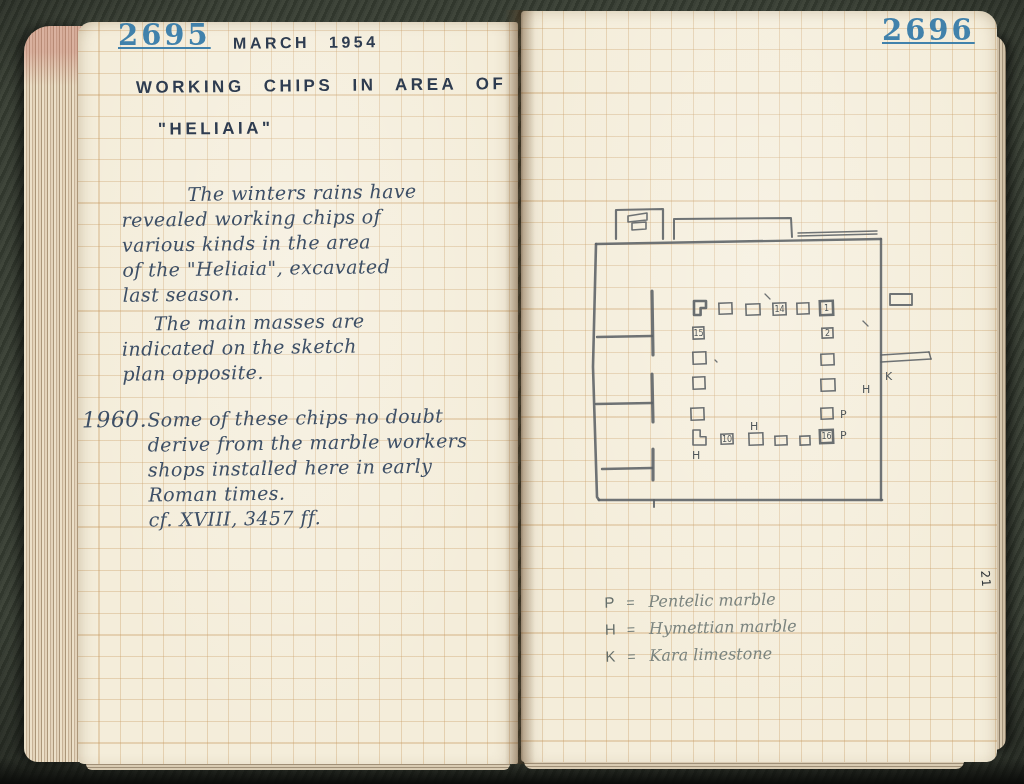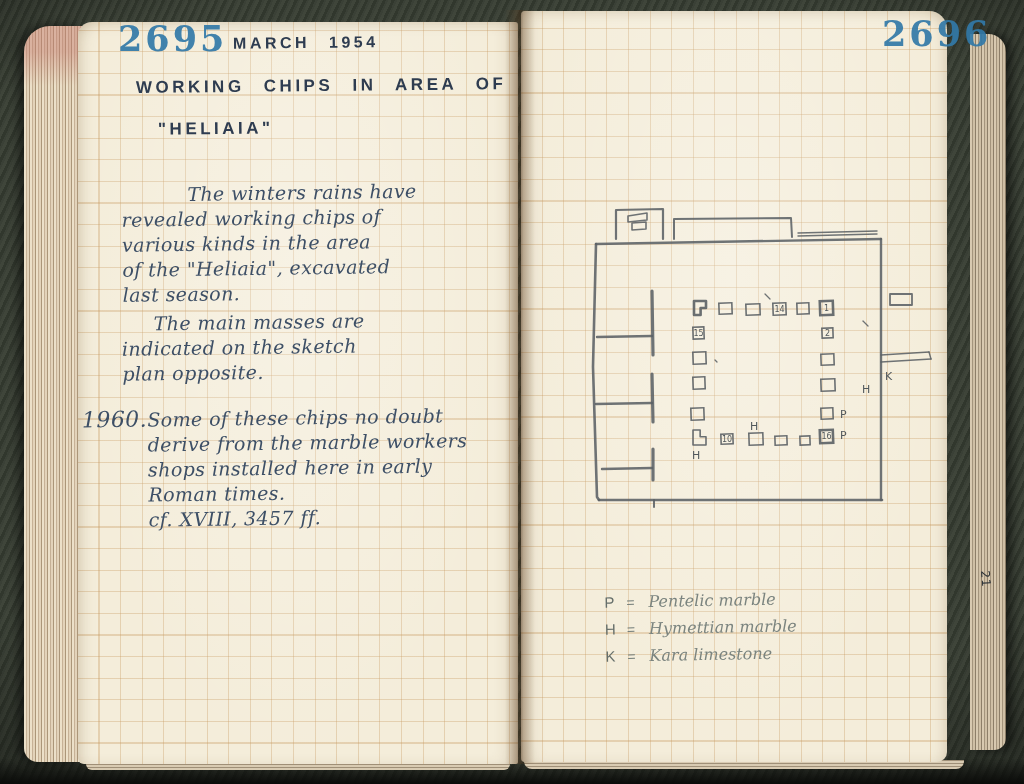--- a/index.html
+++ b/index.html
@@ -29,28 +29,28 @@
     background:repeating-linear-gradient(0deg,#d9cbb2 0 2px,#9f8f77 2px 3px);border-radius:0 0 8px 8px;}
 
   
   .page{position:absolute;background-color:#f4edda;
     background-image:
       radial-gradient(ellipse at 50% 35%, rgba(255,255,255,.28), rgba(255,255,255,0) 72%),
       repeating-linear-gradient(0deg, rgba(198,152,94,0) 0 20.5px, rgba(198,152,94,.34) 20.5px 21.6px),
       repeating-linear-gradient(90deg, rgba(198,152,94,0) 0 20.5px, rgba(198,152,94,.34) 20.5px 21.6px);}
   .page-left{left:78px;top:22px;width:440px;height:742px;border-radius:14px 3px 2px 6px;
     box-shadow:inset -14px 0 20px -12px rgba(110,80,45,.45), inset 10px 6px 16px -10px rgba(120,90,50,.35);}
-  .page-right{left:521px;top:11px;width:426px;height:751px;border-radius:4px 18px 10px 4px;
+  .page-right{left:521px;top:11px;width:476px;height:751px;border-radius:4px 18px 10px 4px;
     box-shadow:inset 14px 0 20px -12px rgba(110,80,45,.45), inset -10px 6px 16px -10px rgba(120,90,50,.30);}
   .gutter{position:absolute;left:505px;top:10px;width:30px;height:754px;
     background:linear-gradient(90deg, rgba(90,60,30,0) 0%, rgba(95,65,35,.30) 38%, rgba(70,48,26,.5) 50%, rgba(95,65,35,.25) 62%, rgba(90,60,30,0) 100%);}
 
   
-  .folio{position:absolute;font-family:"DejaVu Serif",serif;font-weight:bold;font-size:35px;
-    color:#3279a8;letter-spacing:3px;opacity:.92;}
+  .folio{position:absolute;font-family:"DejaVu Serif",serif;font-weight:bold;font-size:29px;
+    color:#3279a8;letter-spacing:3px;opacity:.92;text-decoration:underline;}
 
   
   .printed{position:absolute;font-family:"Liberation Sans",sans-serif;font-weight:600;
     color:#2e3c50;font-size:16px;letter-spacing:3.5px;word-spacing:11px;transform:rotate(-.6deg);}
 
   
   .cursive{font-family:"DejaVu Serif",serif;font-style:italic;color:#3d4f66;
     font-size:19px;line-height:25px;letter-spacing:.4px;}
   .block{position:absolute;transform:rotate(-.8deg);}
   .indent-lg{text-indent:66px;}

